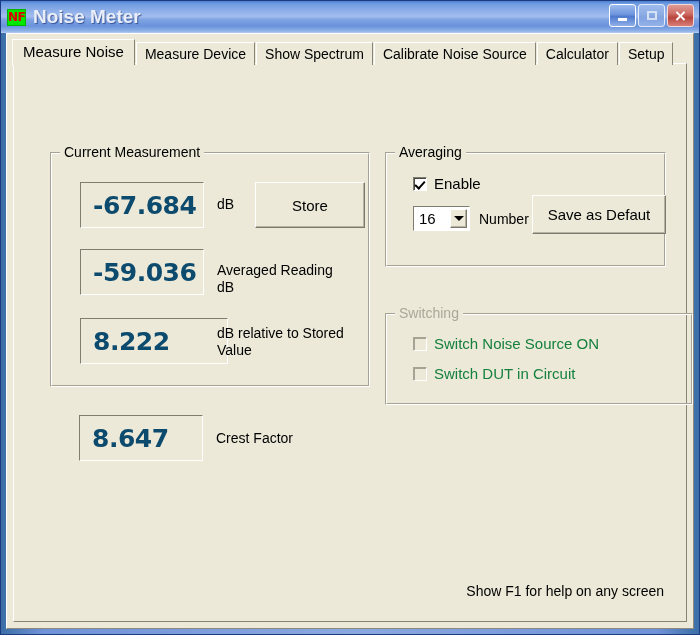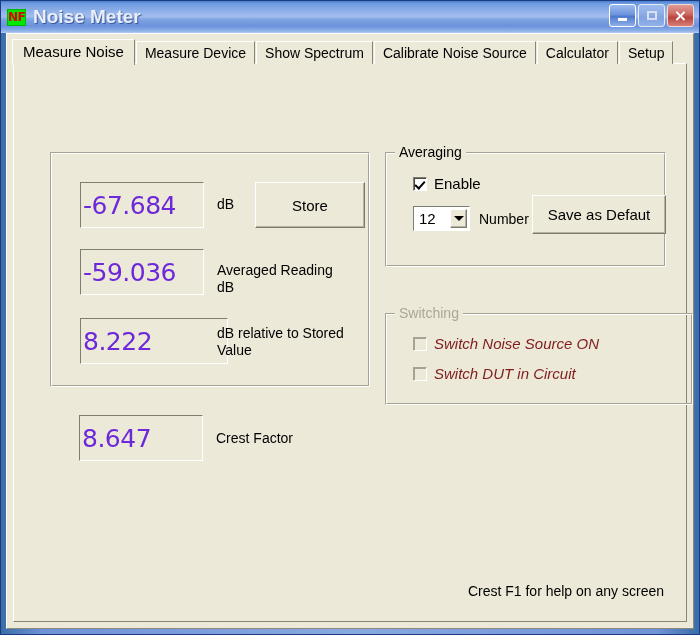--- a/index.html
+++ b/index.html
@@ -118,21 +118,21 @@
     position: relative;
   }
 
   
   .tabstrip {
     position: absolute;
     left: 6px; top: 5px;
     right: 6px;
     height: 26px;
     display: flex;
-    align-items: center;
+    align-items: flex-end;
     z-index: 3;
   }
   .tab {
     height: 23px;
     padding: 0 8px;
     box-sizing: border-box;
     font-size: 14px;
     color: #000;
     line-height: 22px;
     white-space: nowrap;
@@ -193,25 +193,26 @@
   
   .readout {
     position: absolute;
     box-sizing: border-box;
     background: #ece9d8;
     border: 1px solid #7f7c70;
     border-right-color: #ffffff;
     border-bottom-color: #ffffff;
     display: flex;
     align-items: center;
-    padding-left: 2px;
+    padding-left: 12px;
     font-family: "DejaVu Sans", sans-serif;
     font-size: 25px;
-    color: #6d28d9;
+    color: #0c4a6e;
     letter-spacing: -0.5px;
+    font-weight: bold;
   }
   .side-label {
     position: absolute;
     font-size: 14px;
     color: #000;
     line-height: 17px;
   }
 
   
   .btn {
@@ -232,21 +233,21 @@
   }
 
   
   .check-row {
     position: absolute;
     display: flex;
     align-items: center;
     font-size: 15px;
     color: #000;
   }
-  .check-row.disabled { color: #7f1d1d; font-style: italic; }
+  .check-row.disabled { color: #15803d; }
   .checkbox {
     width: 14px; height: 14px;
     box-sizing: border-box;
     background: #ffffff;
     border: 1px solid #7f7c70;
     border-right-color: #ffffff;
     border-bottom-color: #ffffff;
     box-shadow: inset 1px 1px 0 #4a4840;
     margin-right: 7px;
     position: relative;
@@ -341,20 +342,21 @@
       <div class="tab">Show Spectrum</div>
       <div class="tab">Calibrate Noise Source</div>
       <div class="tab">Calculator</div>
       <div class="tab">Setup</div>
     </div>
 
     <div class="tabpage">
 
       <div class="groupbox" style="left:36px; top:88px; width:320px; height:235px;">
         <div class="inner-edge"></div>
+        <div class="group-title">Current Measurement</div>
 
         <div class="readout" style="left:29px; top:29px; width:124px; height:46px;">-67.684</div>
         <div class="side-label" style="left:166px; top:43px;">dB</div>
         <div class="btn" style="left:204px; top:29px; width:110px; height:46px;">Store</div>
 
         <div class="readout" style="left:29px; top:96px; width:124px; height:46px;">-59.036</div>
         <div class="side-label" style="left:166px; top:109px; width:130px; white-space:pre-line;">Averaged Reading
 dB</div>
 
         <div class="readout" style="left:29px; top:165px; width:148px; height:46px;">8.222</div>
@@ -368,21 +370,21 @@
       <div class="groupbox" style="left:371px; top:88px; width:281px; height:115px;">
         <div class="inner-edge"></div>
         <div class="group-title">Averaging</div>
 
         <div class="check-row" style="left:27px; top:22px;">
           <span class="checkbox checked"></span>
           <span>Enable</span>
         </div>
 
         <div class="combo" style="left:27px; top:53px; width:57px; height:25px;">
-          <span>12</span>
+          <span>16</span>
           <span class="combo-arrow">
             <span class="arrow-tri"></span>
           </span>
         </div>
         <div class="side-label" style="left:93px; top:58px;">Number</div>
 
         <div class="btn" style="left:146px; top:42px; width:134px; height:39px;">Save as Defaut</div>
       </div>
 
       <div class="groupbox" style="left:371px; top:249px; width:308px; height:92px;">
@@ -393,17 +395,17 @@
           <span class="checkbox disabled"></span>
           <span>Switch Noise Source ON</span>
         </div>
 
         <div class="check-row disabled" style="left:27px; top:51px;">
           <span class="checkbox disabled"></span>
           <span>Switch DUT in Circuit</span>
         </div>
       </div>
 
-      <div class="footer">Crest F1 for help on any screen</div>
+      <div class="footer">Show F1 for help on any screen</div>
 
     </div>
   </div>
 </div>
 
 </body></html>

